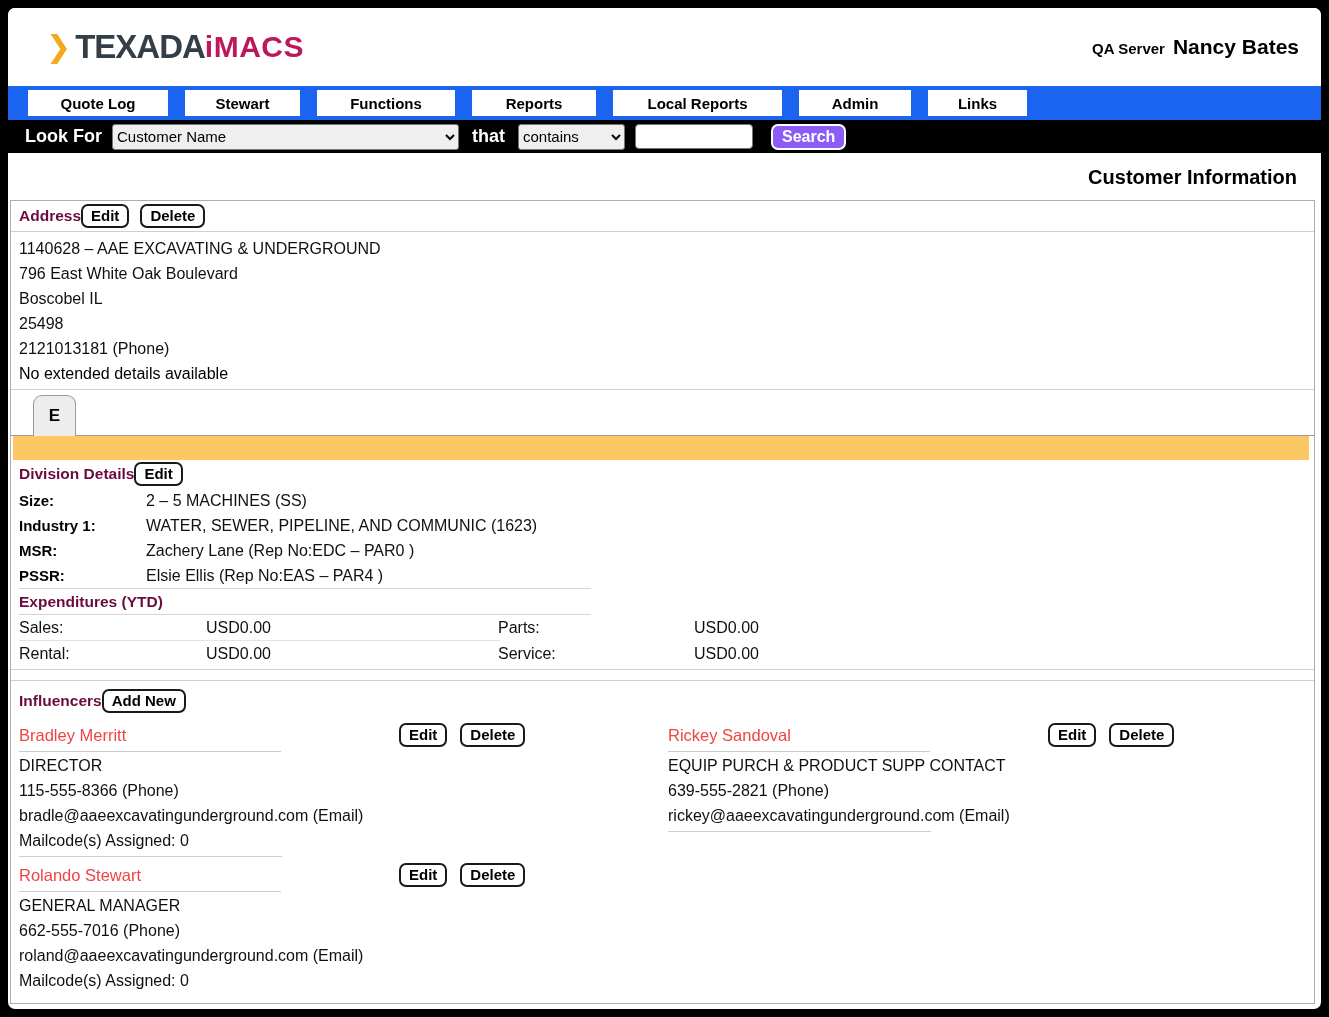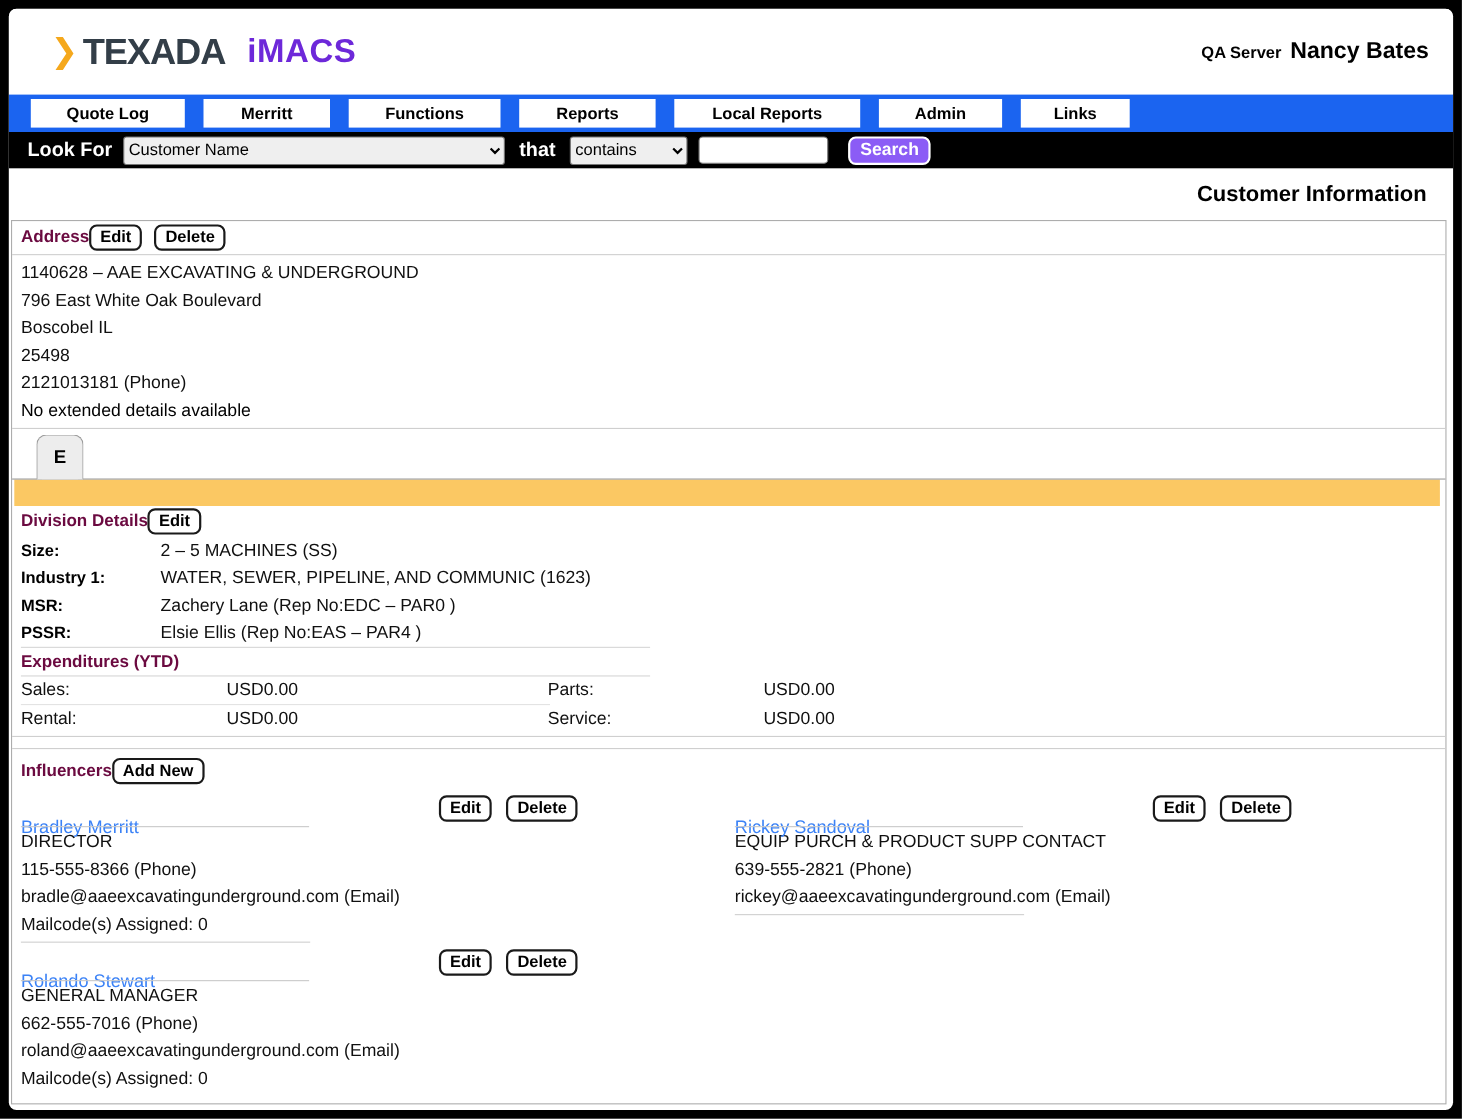--- a/index.html
+++ b/index.html
@@ -17,21 +17,21 @@
   }
 
   
   .app-header {
     height:78px; display:flex; align-items:center;
     padding:0 22px 0 38px; background:#fff;
   }
   .logo { display:flex; align-items:center; cursor:pointer; }
   .logo-arrow { color:#F5A81C; font-size:30px; font-weight:bold; margin-right:4px; line-height:1; }
   .logo-texada { color:#333E48; font-size:33px; font-weight:bold; letter-spacing:-1px; }
-  .logo-product { color:#6d28d9; font-size:30px; font-weight:600; margin-left:20px; letter-spacing:0.5px; }
+  .logo-product { color:#be185d; font-size:30px; font-weight:600; letter-spacing:0.5px; }
   .header-right { margin-left:auto; display:flex; align-items:baseline; gap:8px; }
   .server-label { font-size:15px; font-weight:bold; color:#000; }
   .user-name { font-size:21px; font-weight:bold; color:#000; }
 
   
   .main-nav {
     height:34px; background:#1B64F0;
     display:flex; align-items:center; padding-left:20px; gap:17px;
   }
   .nav-btn {
@@ -136,22 +136,22 @@
 
   
   .inf-head { padding:8px 5px 8px 8px; }
   .inf-grid {
     display:grid; grid-template-columns:649px 1fr;
     padding:2px 0 10px 8px; row-gap:6px;
   }
   .card { position:relative; }
   .card-head { position:relative; height:30px; }
   .card-name {
-    position:absolute; left:0; top:20px;
-    color:#3b82f6; font-size:16.5px; cursor:pointer; text-decoration:none;
+    position:absolute; left:0; top:3px;
+    color:#ef4444; font-size:16.5px; cursor:pointer; text-decoration:none;
   }
   .name-rule { position:absolute; left:0; top:28px; width:262px; border-top:1px solid #c9c9c9; }
   .card-buttons { position:absolute; left:380px; top:0; display:flex; gap:13px; }
   .card-line { font-size:16px; color:#101010; line-height:25px; }
   .card-bottom-rule { width:263px; border-top:1px solid #cfcfcf; margin-top:3px; }
 </style>
 </head>
 <body>
 
 <div class="frame">
@@ -163,21 +163,21 @@
       <span class="logo-product">iMACS</span>
     </div>
     <div class="header-right">
       <span class="server-label">QA Server</span>
       <span class="user-name">Nancy Bates</span>
     </div>
   </div>
 
   <div class="main-nav">
     <button class="nav-btn">Quote Log</button>
-    <button class="nav-btn">Merritt</button>
+    <button class="nav-btn">Stewart</button>
     <button class="nav-btn">Functions</button>
     <button class="nav-btn">Reports</button>
     <button class="nav-btn">Local Reports</button>
     <button class="nav-btn">Admin</button>
     <button class="nav-btn">Links</button>
   </div>
 
   <div class="search-bar">
     <span class="bar-label">Look For</span>
     <select class="field-select">

